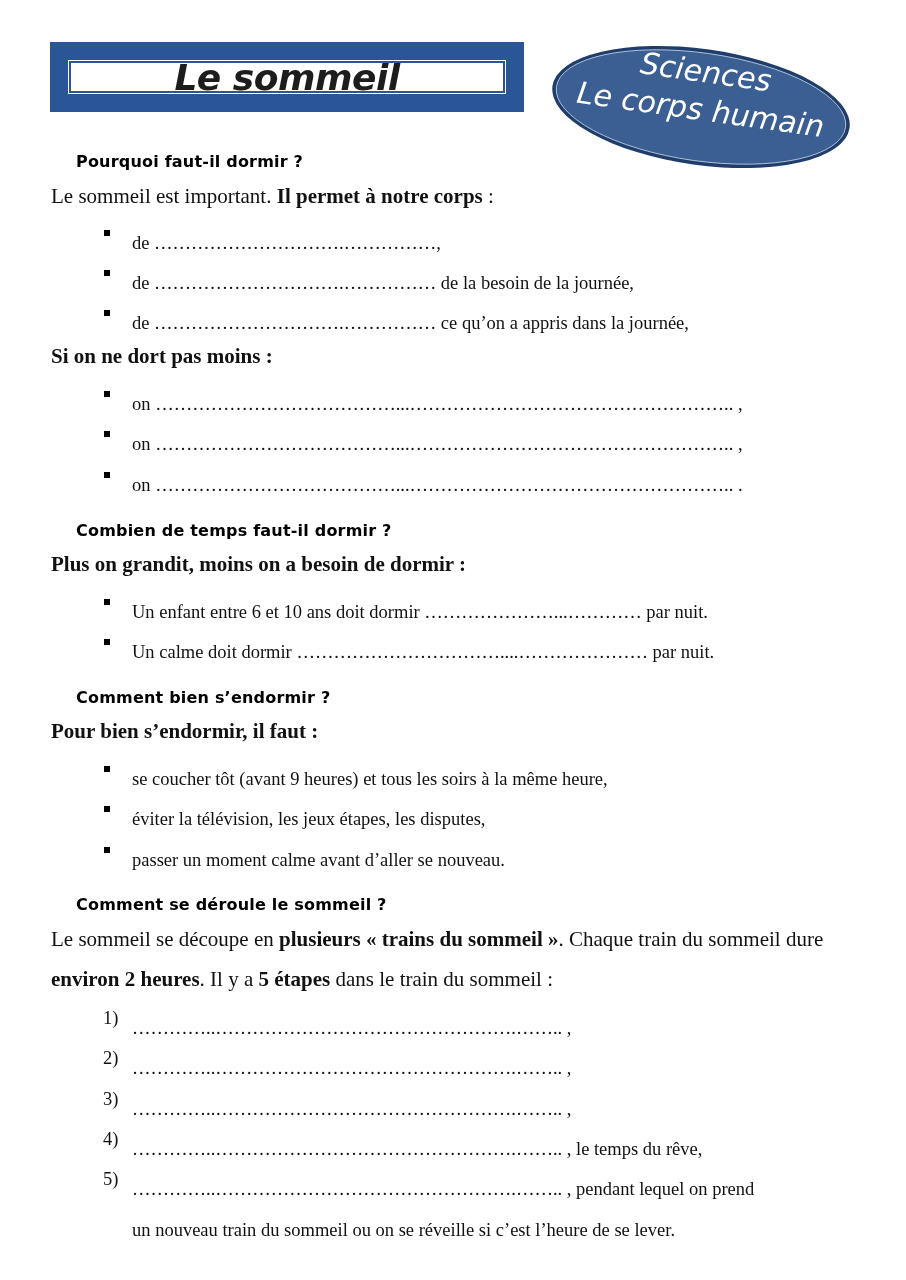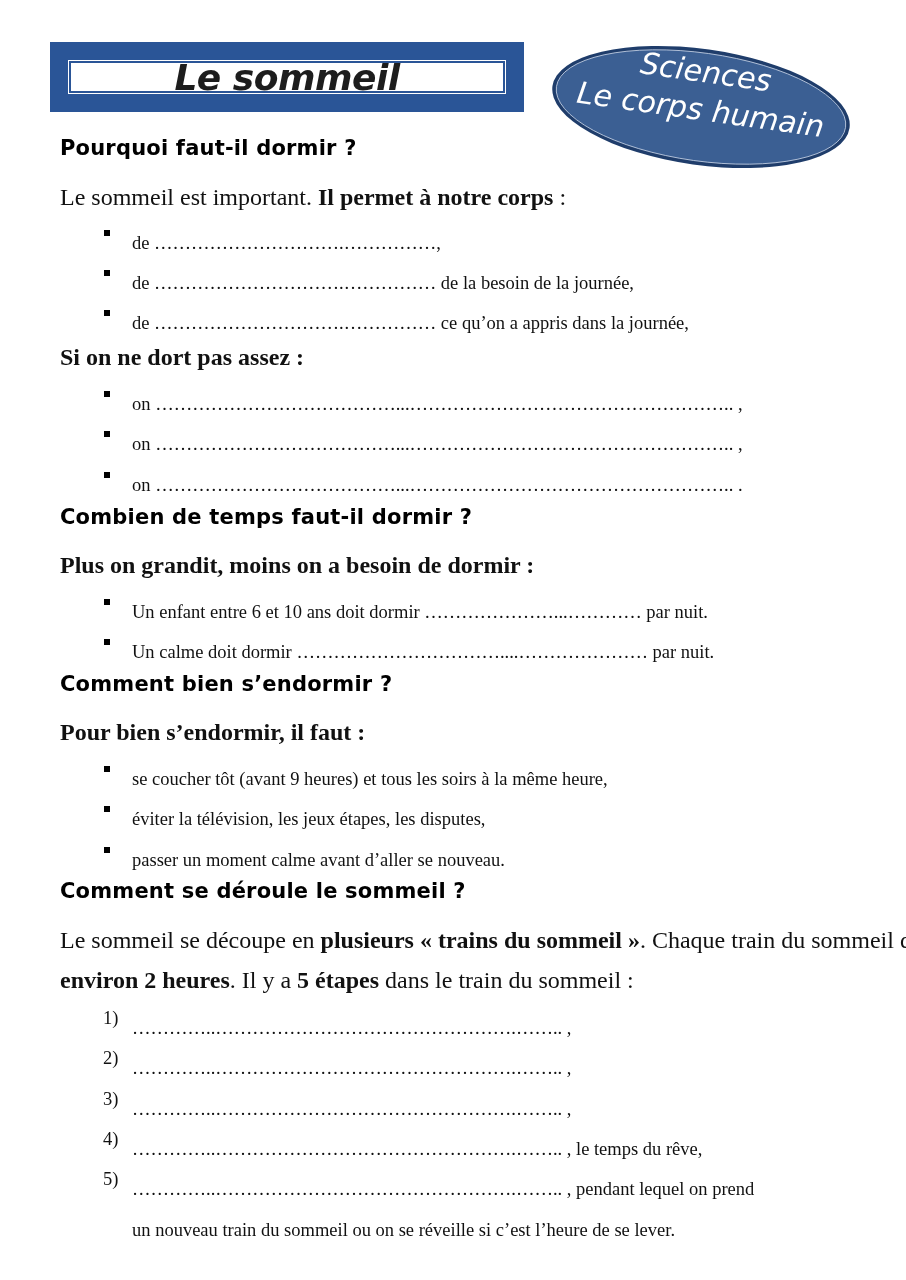--- a/index.html
+++ b/index.html
@@ -15,24 +15,24 @@
     font-size: 36px; color: #1d1d1d; letter-spacing: -0.5px; }
 
   .oval-wrap { position: absolute; left: 548px; top: 42px; width: 306px; height: 130px; }
   .oval-wrap svg { position: absolute; left: 0; top: 0; }
   .oval-text { position: absolute; left: 0; top: 0; width: 100%; height: 100%;
     color: #fff; font-family: "DejaVu Sans", sans-serif; font-style: italic;
     text-align: center; transform: rotate(8deg); }
   .oval-line1 { position: absolute; top: 12px; left: 0; width: 100%; font-size: 30px; }
   .oval-line2 { position: absolute; top: 50px; left: 0; width: 100%; font-size: 30px; }
 
-  h2 { position: absolute; left: 60px; margin: 0; font-family: "DejaVu Sans", sans-serif;
-    font-weight: bold; font-size: 21px; color: #000; letter-spacing: 0.2px; }
+  h2 { position: absolute; left: 60px; margin: 16px; font-family: "DejaVu Sans", sans-serif;
+    font-weight: bold; font-size: 16px; color: #000; letter-spacing: 0.2px; }
 
-  .line { position: absolute; left: 60px; font-size: 24px; white-space: nowrap; }
+  .line { position: absolute; left: 51px; font-size: 21px; white-space: nowrap; }
   .bullet { position: absolute; left: 104px; width: 6px; height: 6px; background: #000; }
   .item { position: absolute; left: 132px; font-size: 18.5px; white-space: nowrap; margin-top: 10px; }
   .num { position: absolute; left: 103px; font-size: 18.5px; }
   b { font-weight: bold; }
 </style>
 </head>
 <body>
 
 <div class="title-box">
   <div class="title-inner">
@@ -54,21 +54,21 @@
 <h2 style="top:136px">Pourquoi faut-il dormir ?</h2>
 <div class="line" style="top:184px"><span>Le sommeil est important. </span><b>Il permet à notre corps</b><span> :</span></div>
 
 <div class="bullet" style="top:230px"></div>
 <div class="item" style="top:223px">de ………………………….……………,</div>
 <div class="bullet" style="top:270px"></div>
 <div class="item" style="top:263px">de ………………………….…………… de la besoin de la journée,</div>
 <div class="bullet" style="top:310px"></div>
 <div class="item" style="top:303px">de ………………………….…………… ce qu’on a appris dans la journée,</div>
 
-<div class="line" style="top:344px"><b>Si on ne dort pas assez :</b></div>
+<div class="line" style="top:344px"><b>Si on ne dort pas moins :</b></div>
 <div class="bullet" style="top:391px"></div>
 <div class="item" style="top:384px">on …………………………………...…………………………………………….. ,</div>
 <div class="bullet" style="top:431px"></div>
 <div class="item" style="top:424px">on …………………………………...…………………………………………….. ,</div>
 <div class="bullet" style="top:472px"></div>
 <div class="item" style="top:465px">on …………………………………...…………………………………………….. .</div>
 
 <h2 style="top:505px">Combien de temps faut-il dormir ?</h2>
 <div class="line" style="top:552px"><b>Plus on grandit, moins on a besoin de dormir :</b></div>
 <div class="bullet" style="top:599px"></div>

